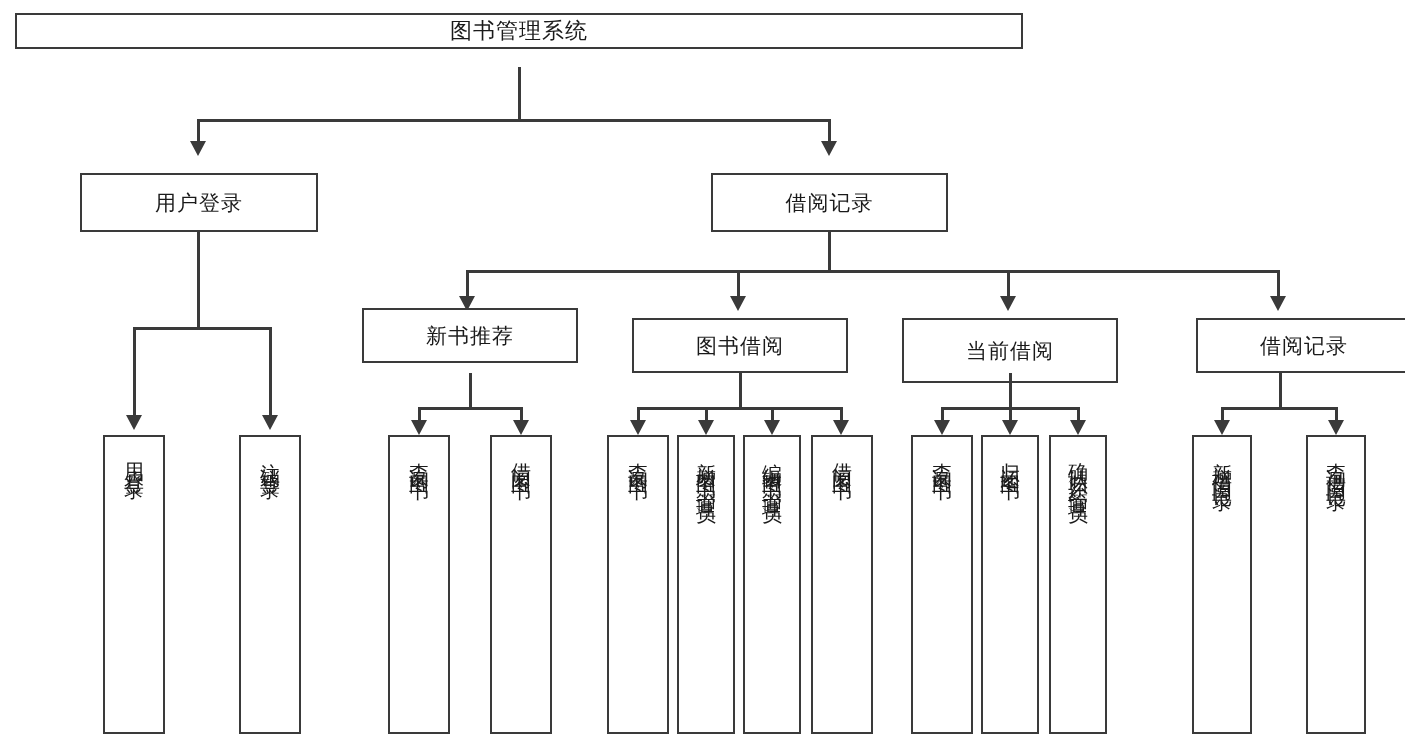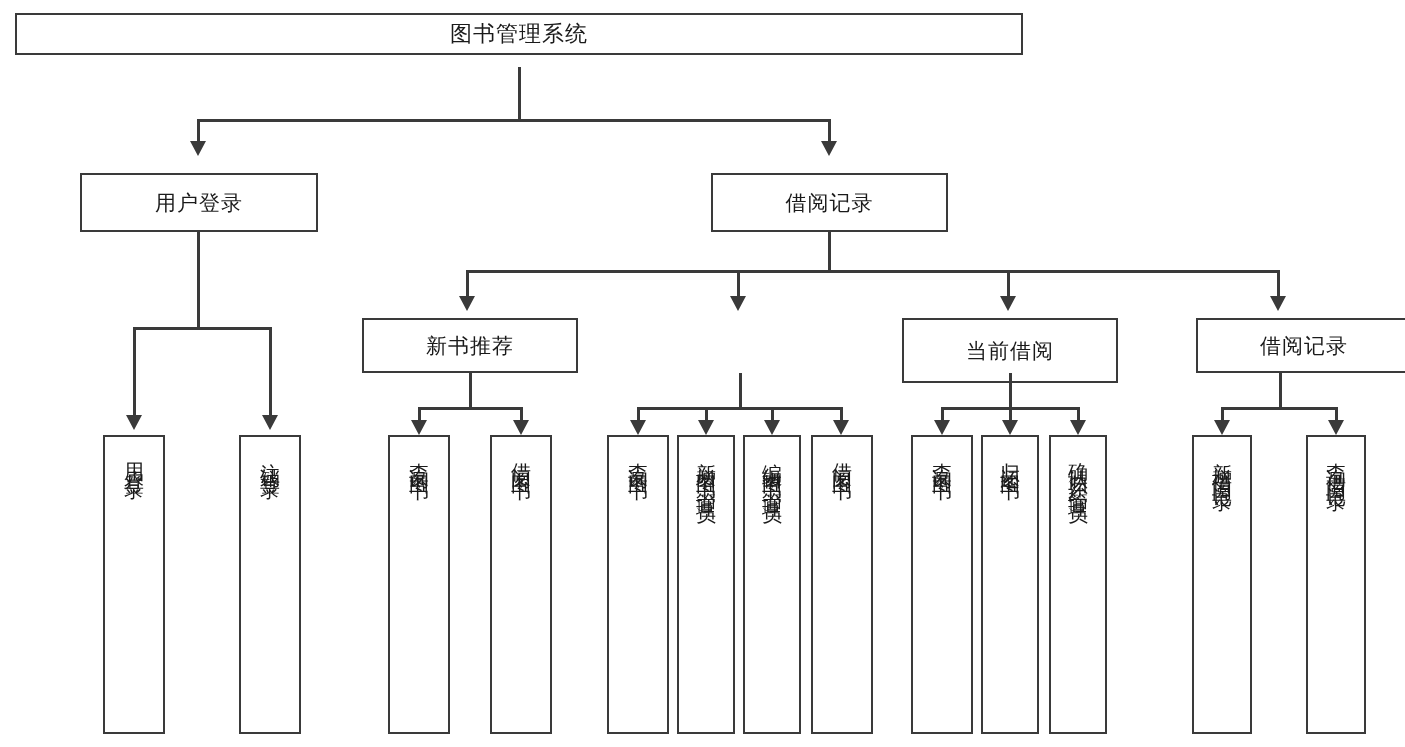--- a/index.html
+++ b/index.html
@@ -68,21 +68,21 @@
     font-size: 19px;
     white-space: nowrap;
     user-select: none;
   }
 </style>
 </head>
 <body>
 
 <div id="canvas">
 
-  <div class="node h root" style="left:15px; top:13px; width:1008px; height:42px;">
+  <div class="node h root" style="left:15px; top:13px; width:1008px; height:36px;">
     <span>图书管理系统</span>
   </div>
 
   <div class="vline" style="left:518px; top:67px; height:52px;"></div>
   <div class="hline" style="left:197px; top:119px; width:633px;"></div>
   <div class="vline" style="left:197px; top:119px; height:22px;"></div>
   <div class="vline" style="left:828px; top:119px; height:22px;"></div>
   <div class="arrow" style="left:190px; top:141px;"></div>
   <div class="arrow" style="left:821px; top:141px;"></div>
 
@@ -104,22 +104,25 @@
   <div class="hline" style="left:466px; top:270px; width:813px;"></div>
   <div class="vline" style="left:466px; top:270px; height:26px;"></div>
   <div class="vline" style="left:737px; top:270px; height:26px;"></div>
   <div class="vline" style="left:1007px; top:270px; height:26px;"></div>
   <div class="vline" style="left:1277px; top:270px; height:26px;"></div>
   <div class="arrow" style="left:459px; top:296px;"></div>
   <div class="arrow" style="left:730px; top:296px;"></div>
   <div class="arrow" style="left:1000px; top:296px;"></div>
   <div class="arrow" style="left:1270px; top:296px;"></div>
 
-  <div class="node h" style="left:362px; top:318px; width:216px; height:55px;">
+  <div class="node h" style="left:362px; top:308px; width:216px; height:55px;">
     <span>新书推荐</span>
+  </div>
+  <div class="node h" style="left:632px; top:318px; width:216px; height:55px;">
+    <span>图书借阅</span>
   </div>
   <div class="node h" style="left:902px; top:318px; width:216px; height:65px;">
     <span>当前借阅</span>
   </div>
   <div class="node h" style="left:1172px; top:318px; width:216px; height:55px;margin-left:24px;">
     <span>借阅记录</span>
   </div>
 
   <div class="vline" style="left:469px; top:373px; height:34px;"></div>
   <div class="hline" style="left:418px; top:407px; width:105px;"></div>

